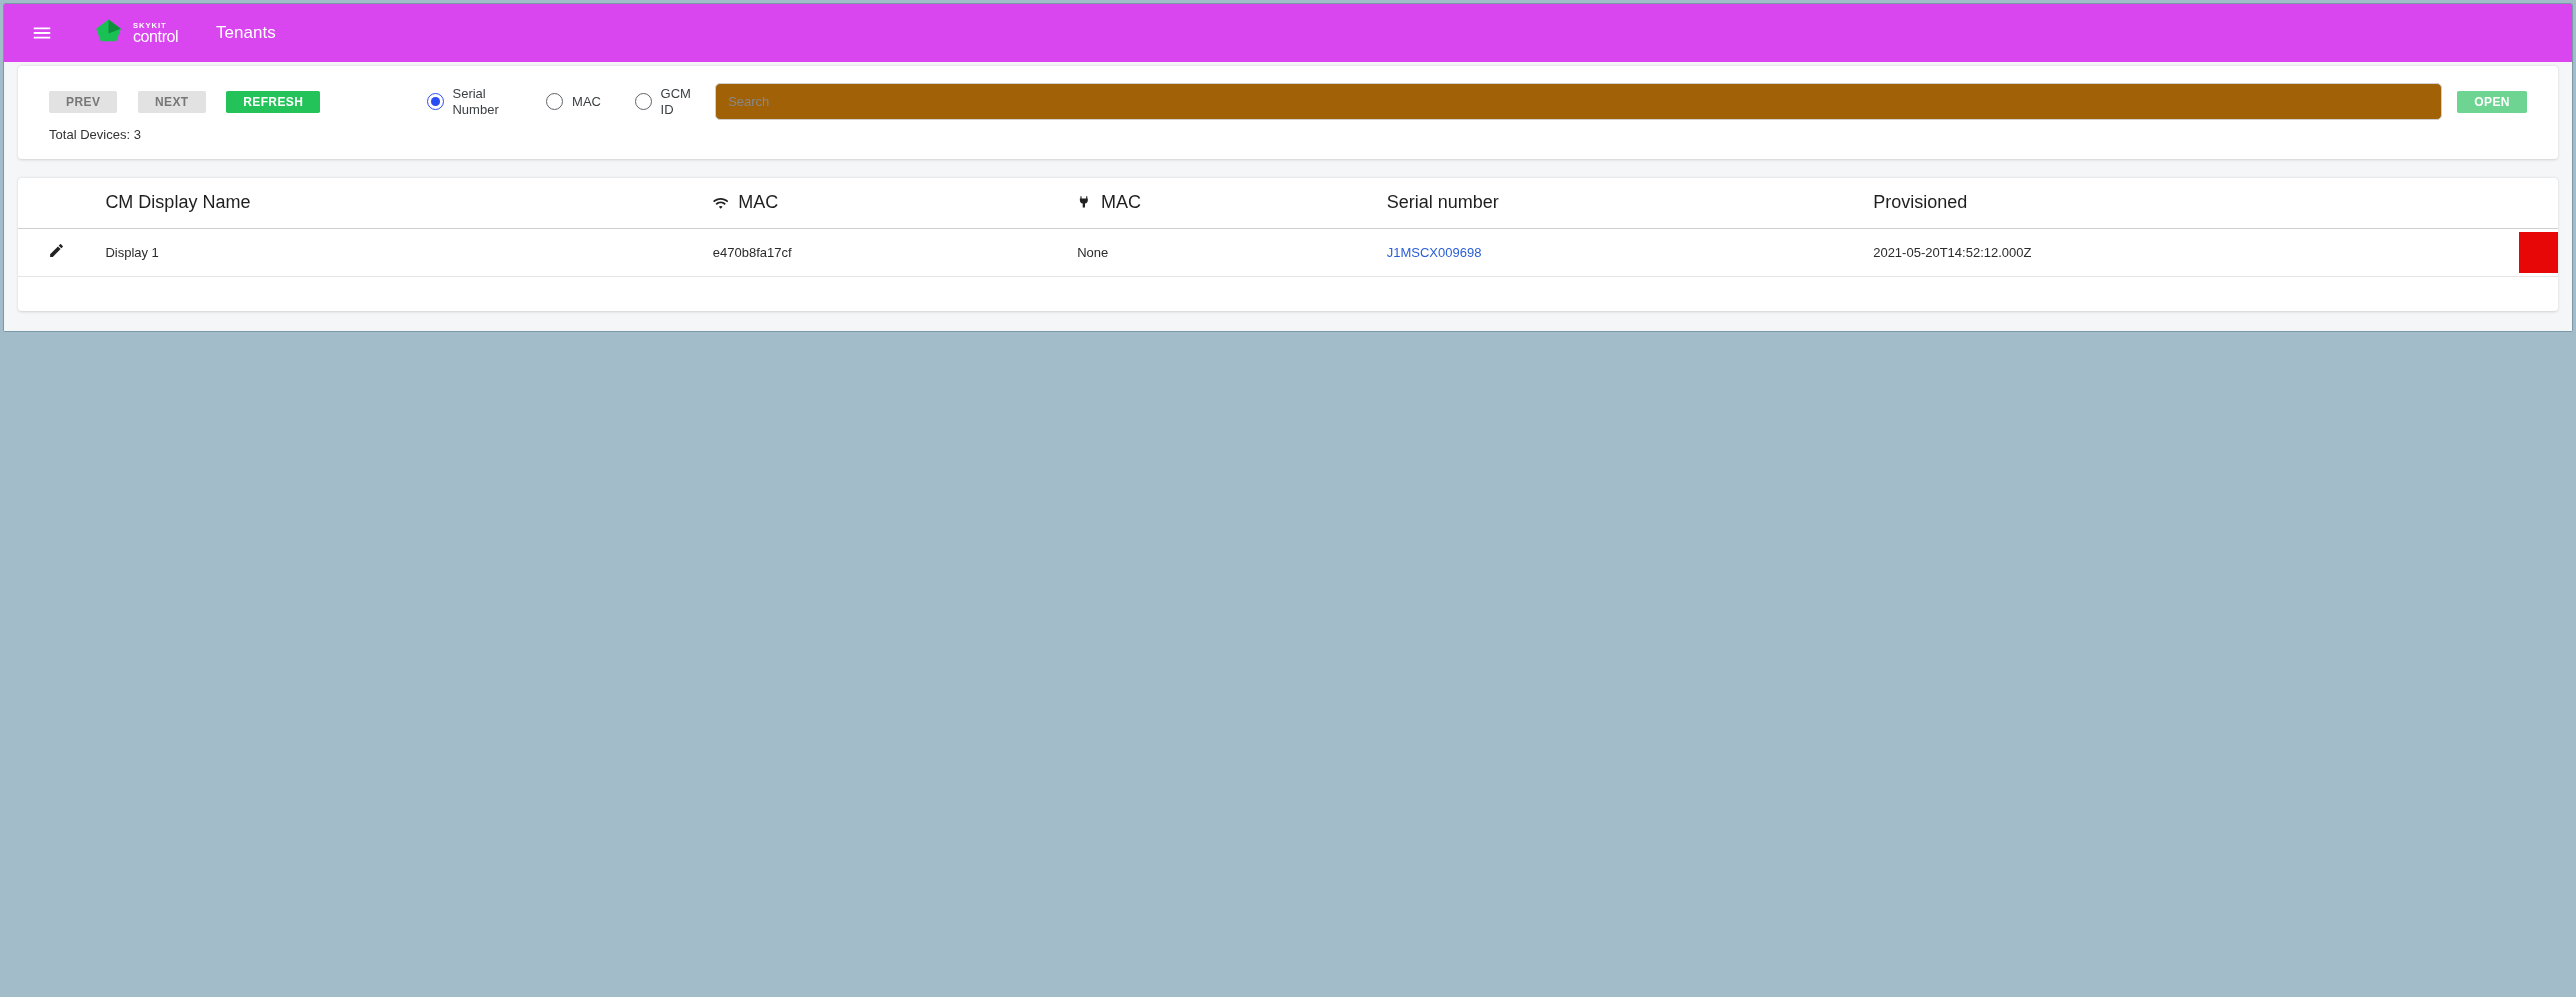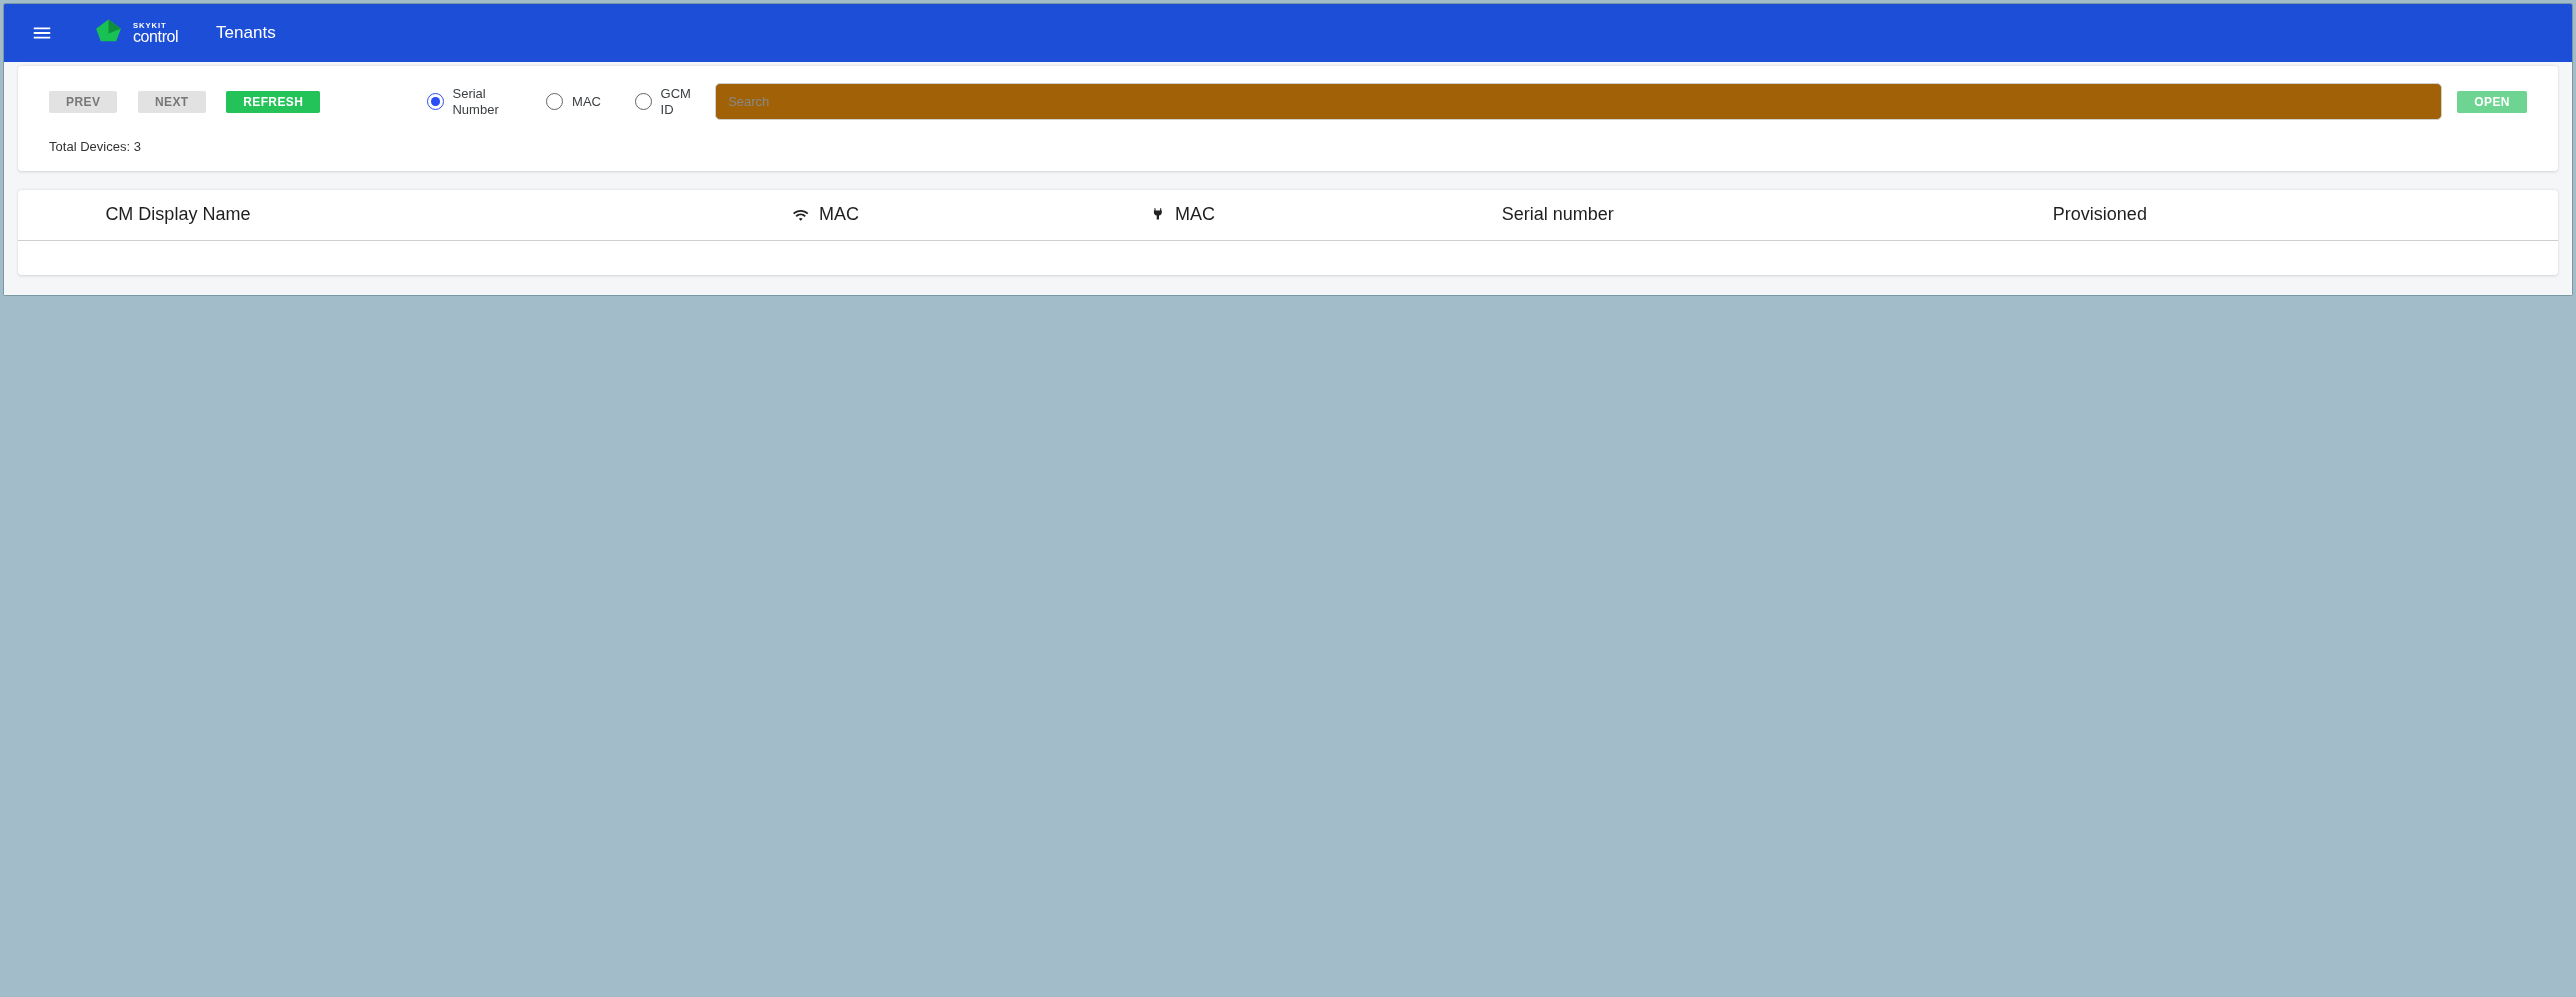--- a/index.html
+++ b/index.html
@@ -1,18 +1,18 @@
 <!DOCTYPE html>
 <html style="font-size:13.7px"><head>
 <meta charset="utf-8">
 <style>
   * { box-sizing: border-box; margin: 0; padding: 0; }
   body { font-family: "Helvetica Neue", Arial, sans-serif; background: #a3bcc9; padding: 3.4px; }
   .window { background: #f5f6f8; border: 0.9px solid #7a97a6; border-radius: 1.7px; overflow: hidden; }
-  .topbar { background: #1d4ed8; height: 58px; display: flex; align-items: center; padding: 0 17px; gap: 31px; }
+  .topbar { background: #d946ef; height: 58px; display: flex; align-items: center; padding: 0 17px; gap: 31px; }
   .menu-button { width: 41px; height: 41px; display: flex; align-items: center; justify-content: center; cursor: pointer; }
   .menu-button svg { width: 22px; height: 22px; fill: #fff; }
   .logo { display: flex; align-items: center; gap: 8.6px; }
   .logo-mark { width: 31px; height: 31px; position: relative; }
   .logo-text { display: flex; flex-direction: column; line-height: 1; }
   .logo-small { color: #fff; font-size: 7.7px; letter-spacing: 0.9px; font-weight: 700; }
   .logo-big { color: #fff; font-size: 16px; font-weight: 400; letter-spacing: -0.4px; }
   .app-section { color: #fff; font-size: 17px; font-weight: 400; margin-left: 6.9px; }
   .content { padding: 3.4px 13.7px 20.6px 13.7px; }
   .breadcrumb { background: #f3f3f3; border-radius: 3.4px; padding: 15.4px 10.3px; margin: 10.3px 0 13.7px 0; font-size: 13.7px; }
@@ -31,21 +31,21 @@
   .btn-green-light { background:#6dd492; color:#fff; }
   .radio-group { display:flex; gap: 34px; align-items:center; margin-left: 86px; }
   .radio-item { display:flex; align-items:center; gap:8.6px; cursor:pointer; }
   .radio-circle { width:17px; height:17px; border:1.7px solid #5f6368; border-radius:50%; display:flex; align-items:center; justify-content:center; flex-shrink:0; }
   .radio-item.selected .radio-circle { border-color:#2a4df4; }
   .radio-dot { width:8.6px; height:8.6px; background:#2a4df4; border-radius:50%; display:none; }
   .radio-item.selected .radio-dot { display:block; }
   .radio-label { font-size:13px; color:#3c4043; line-height:1.2; }
   .search-input { flex:1; min-width: 240px; border:0.9px solid #d0d0d0; background:#a16207; padding: 10.3px 12px; font-size:13px; border-radius:5px; }
   .search-input::placeholder { color:#888; }
-  .total-line { margin-top: 19px; font-size:13px; color:#333; }
+  .total-line { margin-top: 7px; font-size:13px; color:#333; }
   .table-wrap { background:#fff; border-radius:3.4px; box-shadow:0 0.9px 2.6px rgba(0,0,0,0.15); overflow:hidden; padding-bottom: 34px;}
   table { width:100%; border-collapse:collapse; }
   th { text-align:left; font-size:18px; font-weight:400; color:#1f1f1f; padding: 13.7px 10.3px; border-bottom:0.9px solid #cfcfcf; }
   td { font-size:13px; color:#2b2b2b; padding: 13.7px 10.3px; border-bottom:0.9px solid #e5e5e5; }
   tr:nth-child(even) td { background:#f7f7f7; }
   td.link { color:#2a5ed6; cursor:pointer; }
   td .edit-icon { width:17px; height:17px; display:inline-block; }
   .status-cell { width:39px; padding:0 !important; }
   .status-block { width:39px; height:41px; }
   .status-red { background:#e80707; }
@@ -138,18 +138,31 @@
                   </svg>
               </span>
               <span>MAC</span>
             </th>
             <th>Serial number</th>
             <th>Provisioned</th>
             <th class="status-cell"></th>
           </tr>
         </thead>
         <tbody id="table-body">
+            <tr>
+              <td style="text-align:center"><span class="edit-icon"><svg viewBox="0 0 24 24" width="17" height="17">
+                    <path d="M3 17.25V21h3.75L17.81 9.94l-3.75-3.75L3 17.25zM20.71 7.04a1 1 0 0 0 0-1.41l-2.34-2.34a1 1 0 0 0-1.41 0l-1.83 1.83 3.75 3.75 1.83-1.83z" fill="#222"></path>
+                  </svg></span></td>
+              <td>Display 1</td>
+              <td class="">e470b8fa17cf</td>
+              <td class="">None</td>
+              <td class="link">J1MSCX009698</td>
+              <td>2021-05-20T14:52:12.000Z</td>
+              <td class="status-cell">
+                <div class="status-block status-red"></div>
+              </td>
+            </tr>
           </tbody>
       </table>
     </div>
   </div>
 </div>
 
 
 </body></html>

